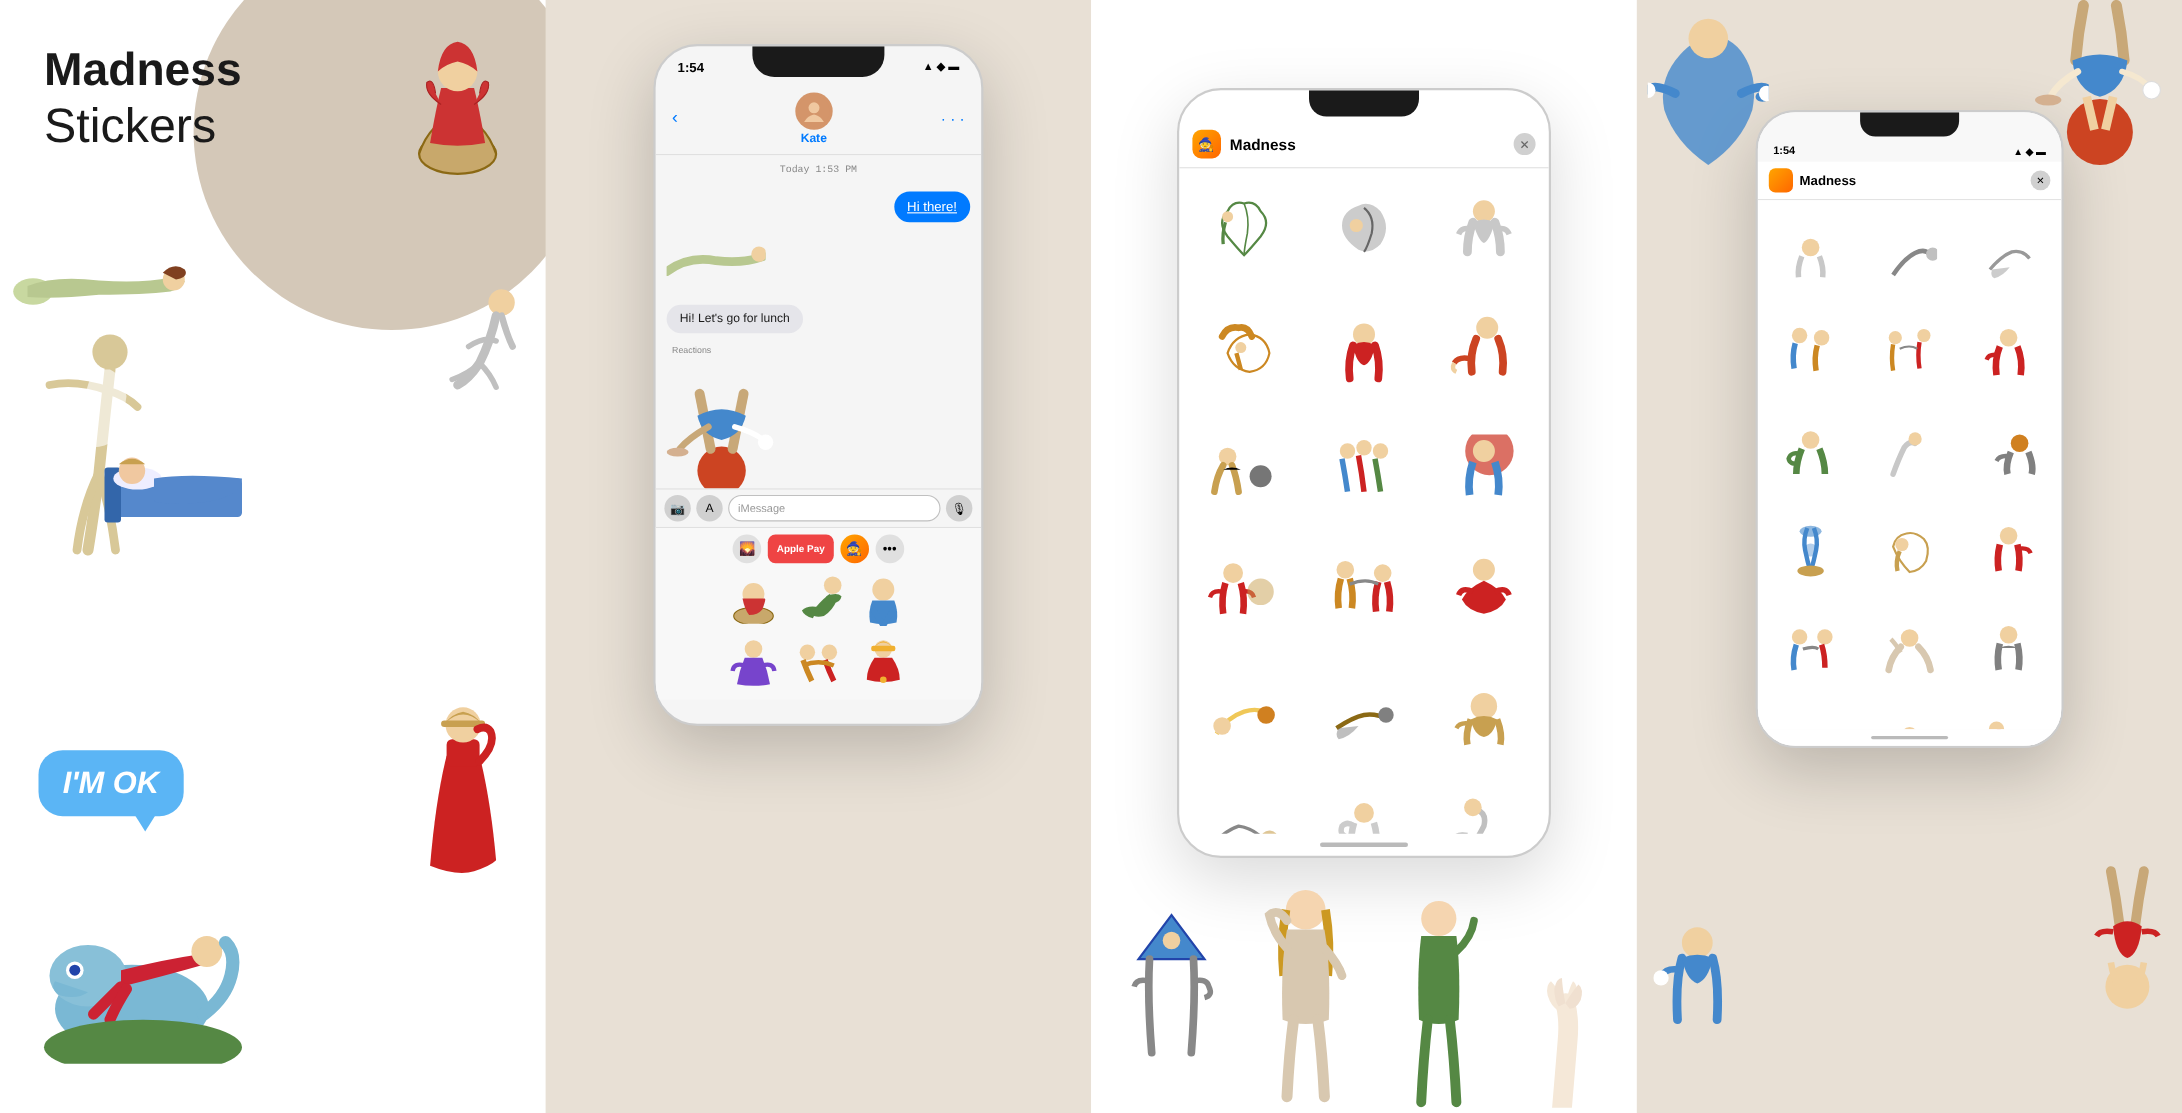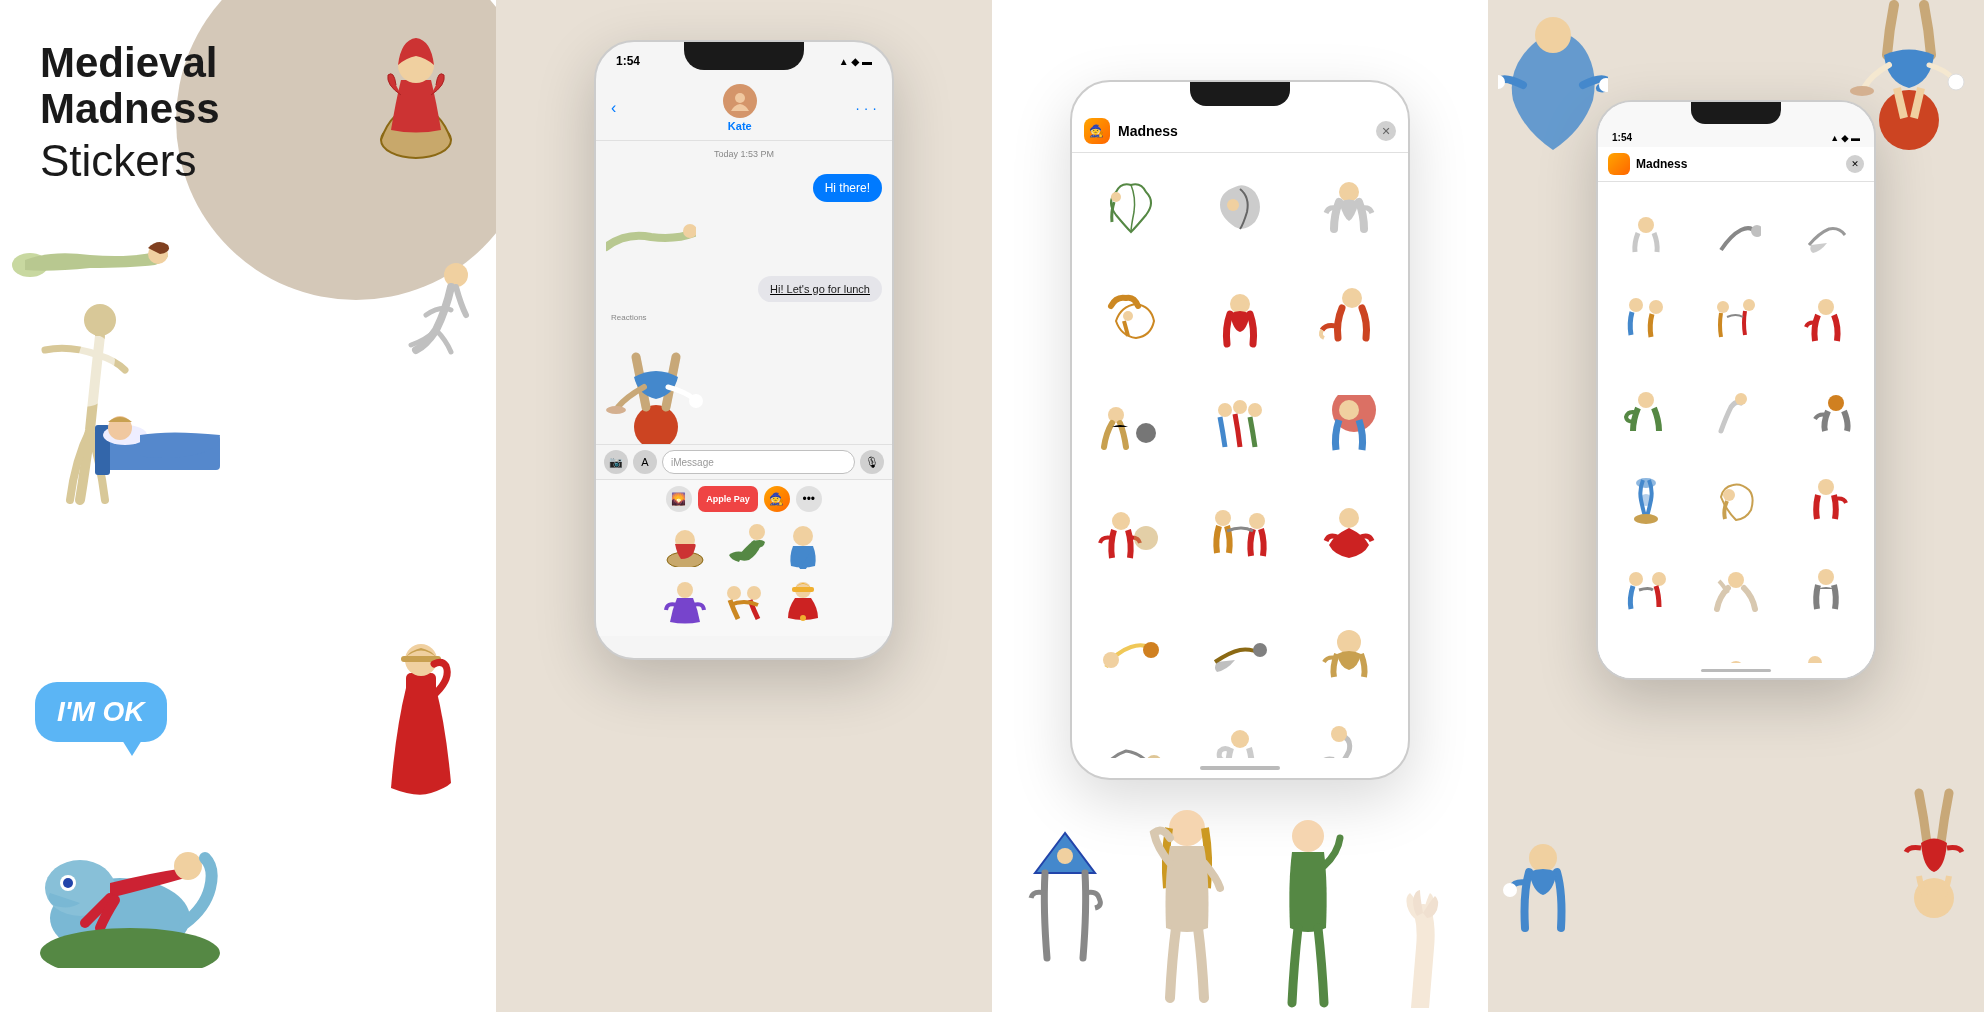--- a/index.html
+++ b/index.html
@@ -173,20 +173,21 @@
       padding: 10px 15px;
       display: flex;
       flex-direction: column;
       gap: 10px;
     }
 
     .timestamp {
       text-align: center;
       font-size: 10px;
       color: #888;
+      font-family: Liberation Mono, monospace;
     }
 
     
     .panel-3 {
       width: 496px;
       height: 1012px;
       background: #ffffff;
       position: relative;
       flex-shrink: 0;
       overflow: hidden;
@@ -232,21 +233,20 @@
     }
   </style>
 </head>
 <body>
 
 <div class="panel-1">
 
   <div class="beige-circle-1"></div>
 
   <div class="panel-title">
-    <div class="line1">Medieval</div>
     <div class="line2">Madness</div>
     <div class="line3">Stickers</div>
   </div>
 
   <div style="position:absolute; top:20px; right:30px; font-size:70px; z-index:10;">
     <svg width="100" height="140" viewBox="0 0 100 140">
 
       <ellipse cx="50" cy="120" rx="35" ry="18" fill="#c8a86b" stroke="#8b6914" stroke-width="2"></ellipse>
       <path d="M15 120 Q25 90 50 85 Q75 90 85 120" fill="#c8a86b" stroke="#8b6914" stroke-width="2"></path>
 
@@ -388,33 +388,33 @@
           </div>
           <span style="font-size:11px; font-weight:600; color:#007aff;">Kate</span>
         </div>
         <span style="font-size:14px; color:#007aff;">· · ·</span>
       </div>
 
       <div class="messages-area" style="flex:1; padding:8px 10px; overflow:hidden;">
         <div class="timestamp" style="font-size:9px; color:#888; text-align:center; margin-bottom:5px;">Today 1:53 PM</div>
 
         <div style="display:flex; justify-content:flex-end;">
-          <div style="background:#007aff; color:white; padding:7px 12px; border-radius:16px; font-size:12px; max-width:70%;">
+          <div style="background:#007aff; color:white; padding:7px 12px; border-radius:16px; font-size:12px; max-width:70%;text-decoration:underline;">
             <span>Hi there!</span>
           </div>
         </div>
 
         <div style="padding:5px 0;">
           <svg width="90" height="40" viewBox="0 0 90 40">
             <path d="M0 30 Q20 15 45 20 Q70 23 88 16" stroke="#b8c890" stroke-width="8" fill="none" stroke-linecap="round"></path>
             <circle cx="84" cy="14" r="7" fill="#f0d0a0"></circle>
           </svg>
         </div>
 
-        <div style="display:flex; justify-content:flex-end;text-decoration:underline;">
+        <div style="display:flex; justify-content:flex-start;">
           <div style="background:#e5e5ea; color:#1a1a1a; padding:7px 12px; border-radius:16px; font-size:11px; max-width:70%;">
             <span>Hi! Let's go for lunch</span>
           </div>
         </div>
         <div style="font-size:8px; color:#888; margin-left:5px; margin-top:1px;">Reactions</div>
 
         <div style="padding:5px 0;">
           <svg width="100" height="110" viewBox="0 0 100 110">
 
             <circle cx="50" cy="90" r="22" fill="#cc4422"></circle>

